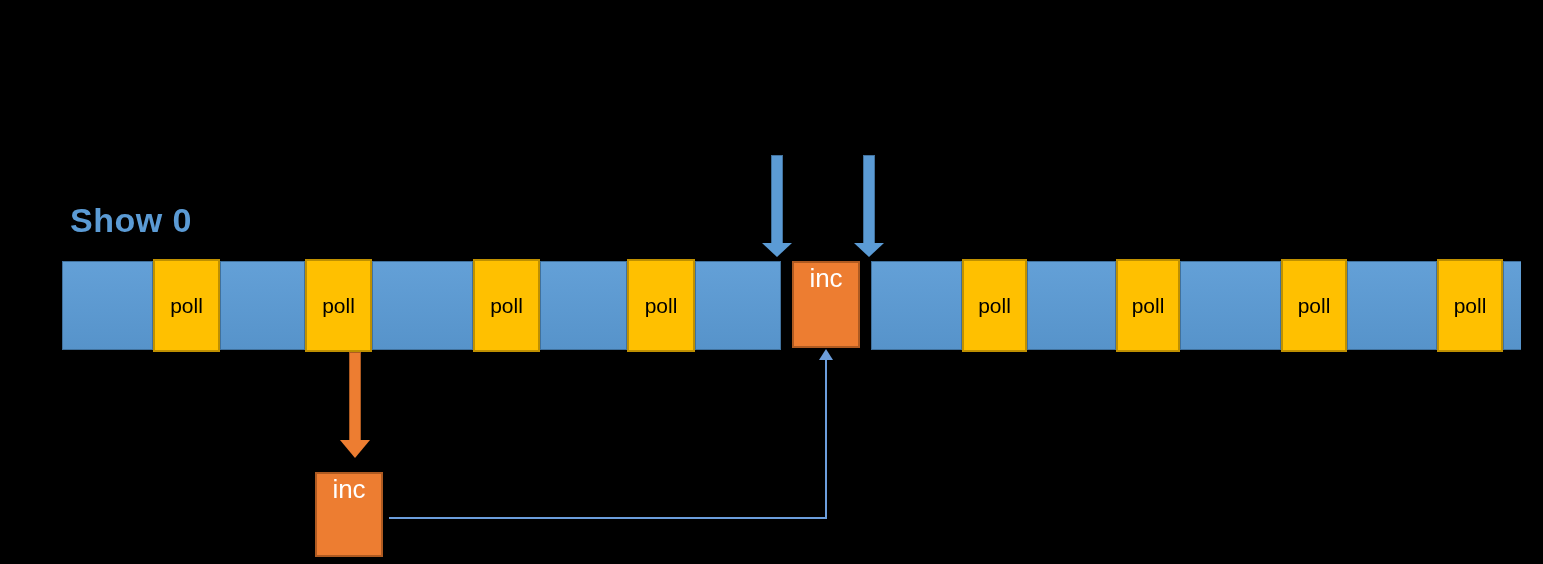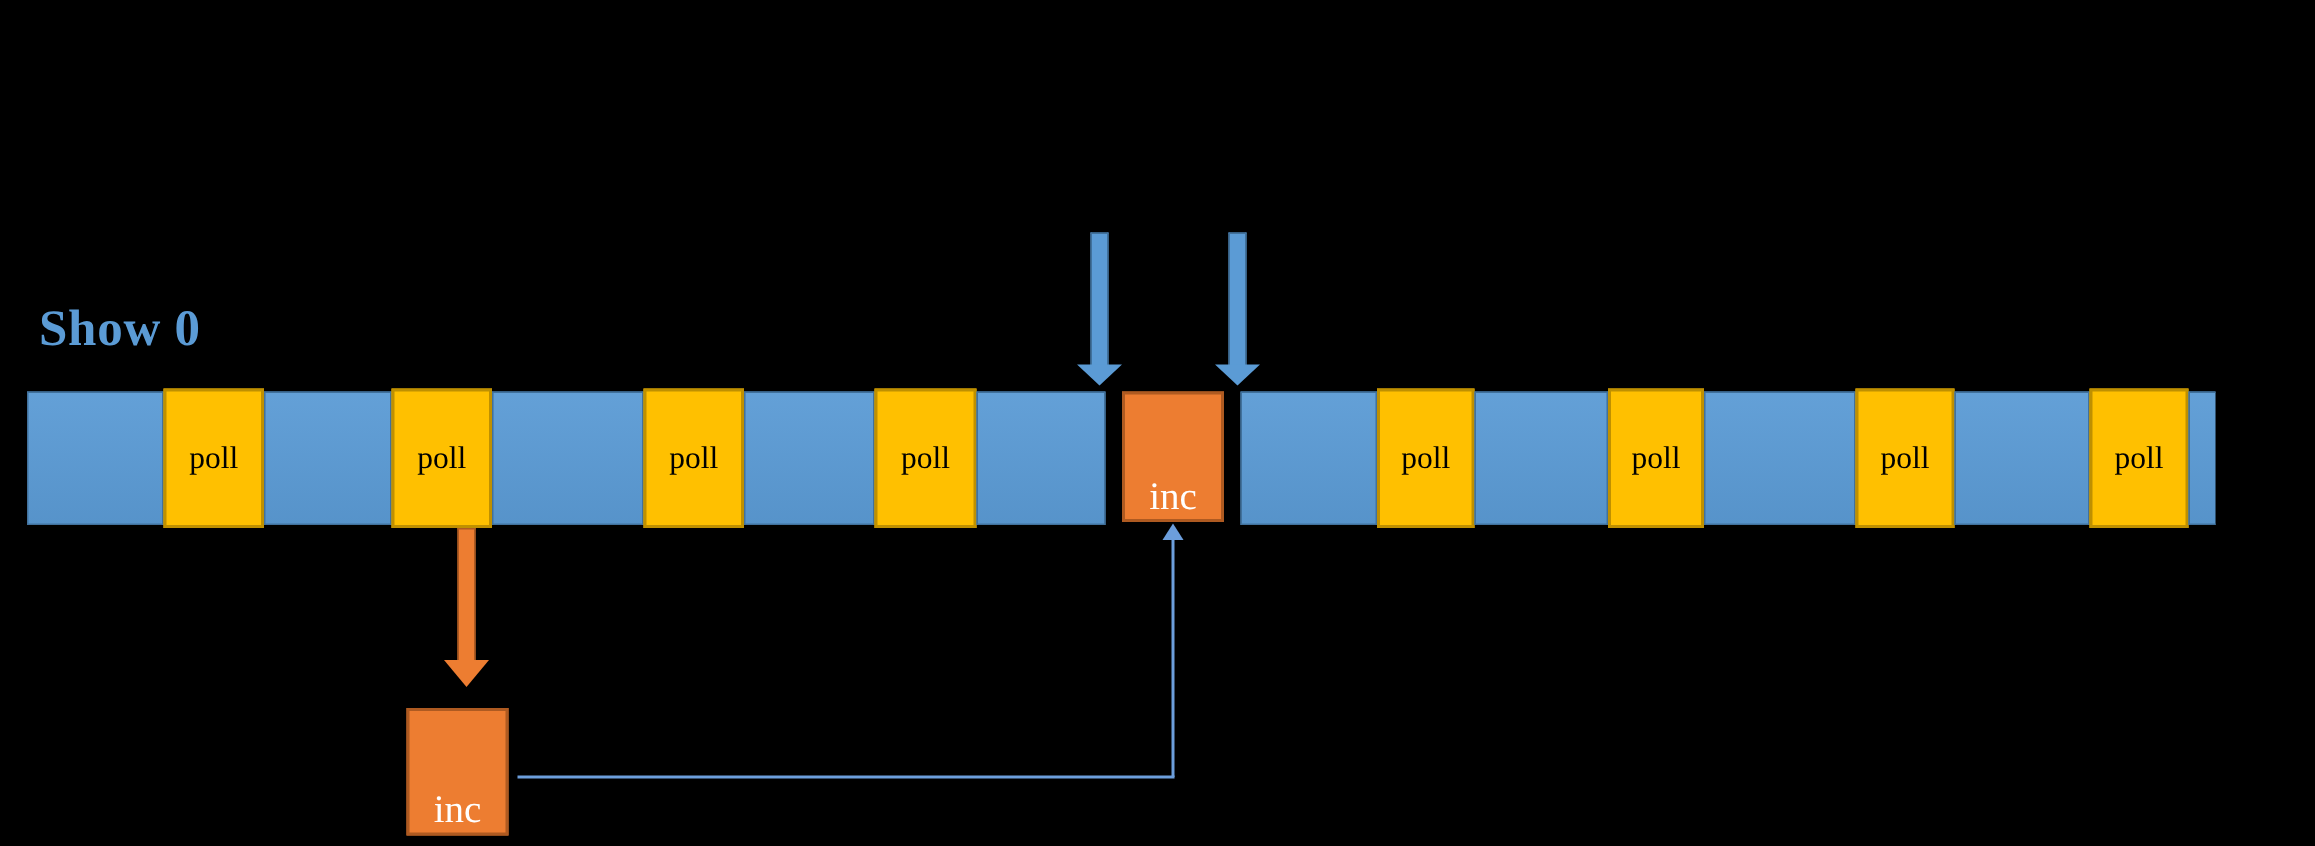--- a/index.html
+++ b/index.html
@@ -1,18 +1,18 @@
 <!DOCTYPE html>
 <html style="--bg: #000000; --blue: #5B9BD5; --blue_border: #41719C; --gold: #FFC000; --gold_border: #BF9000; --orange: #ED7D31; --orange_border: #AE5A21; --label_blue: #5B9BD5; --connector: #6C9EDC; --poll_text: #000000; --inc_text: #FFFFFF;"><head>
 <meta charset="utf-8">
 <style>
   html,body{margin:0;padding:0;background:#000;}
   .canvas{
     position:relative;width:1477px;height:564px;background:var(--bg,#000);
-    overflow:hidden;font-family:Liberation Serif, serif;
+    overflow:hidden;font-family:Liberation Sans, sans-serif;margin-left:44px;
   }
   .show-label{
     position:absolute;font-size:34px;font-weight:bold;color:var(--label_blue,#5B9BD5);
     line-height:1;letter-spacing:0.5px;white-space:nowrap;
   }
   .bar{position:absolute;display:flex;align-items:center;}
   .seg{box-sizing:border-box;flex:0 0 auto;height:100%;}
   .seg-task{
     background:var(--blue,#5B9BD5);
     background-image:linear-gradient(rgba(255,255,255,0.05),rgba(0,0,0,0.05));
@@ -22,21 +22,21 @@
     background:var(--gold,#FFC000);
     border:2px solid var(--gold_border,#BF9000);
     height:calc(100% + 4px);
     display:flex;align-items:center;justify-content:center;
     font-size:21px;color:var(--poll_text,#000);
   }
   .inc{
     position:absolute;box-sizing:border-box;
     background:var(--orange,#ED7D31);
     border:2px solid var(--orange_border,#AE5A21);
-    display:flex;align-items:flex-end;justify-content:center;
+    display:flex;align-items:flex-start;justify-content:center;
     font-size:26px;color:var(--inc_text,#fff);
   }
   .shaft-blue{
     position:absolute;box-sizing:border-box;width:12px;
     background:var(--blue,#5B9BD5);
     border:1px solid var(--blue_border,#41719C);border-bottom:none;
   }
   .head-blue-down{
     position:absolute;width:0;height:0;
     border-left:15px solid transparent;border-right:15px solid transparent;

